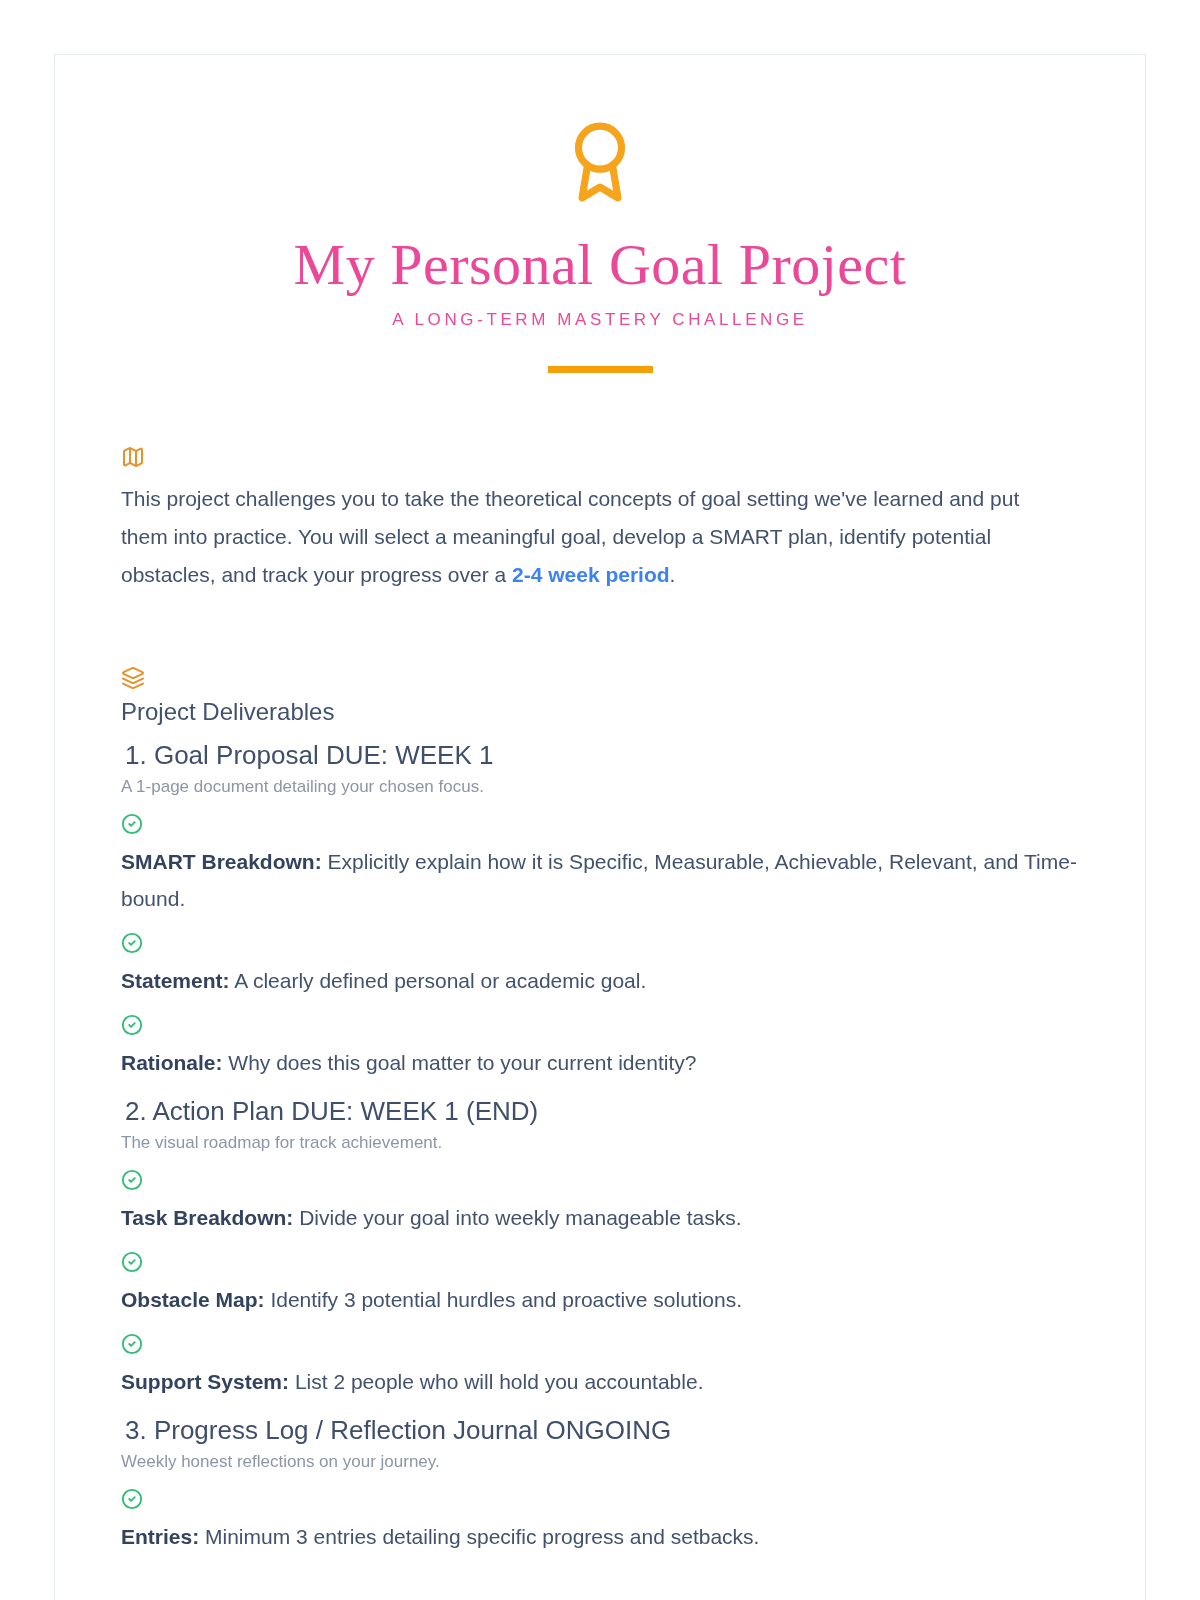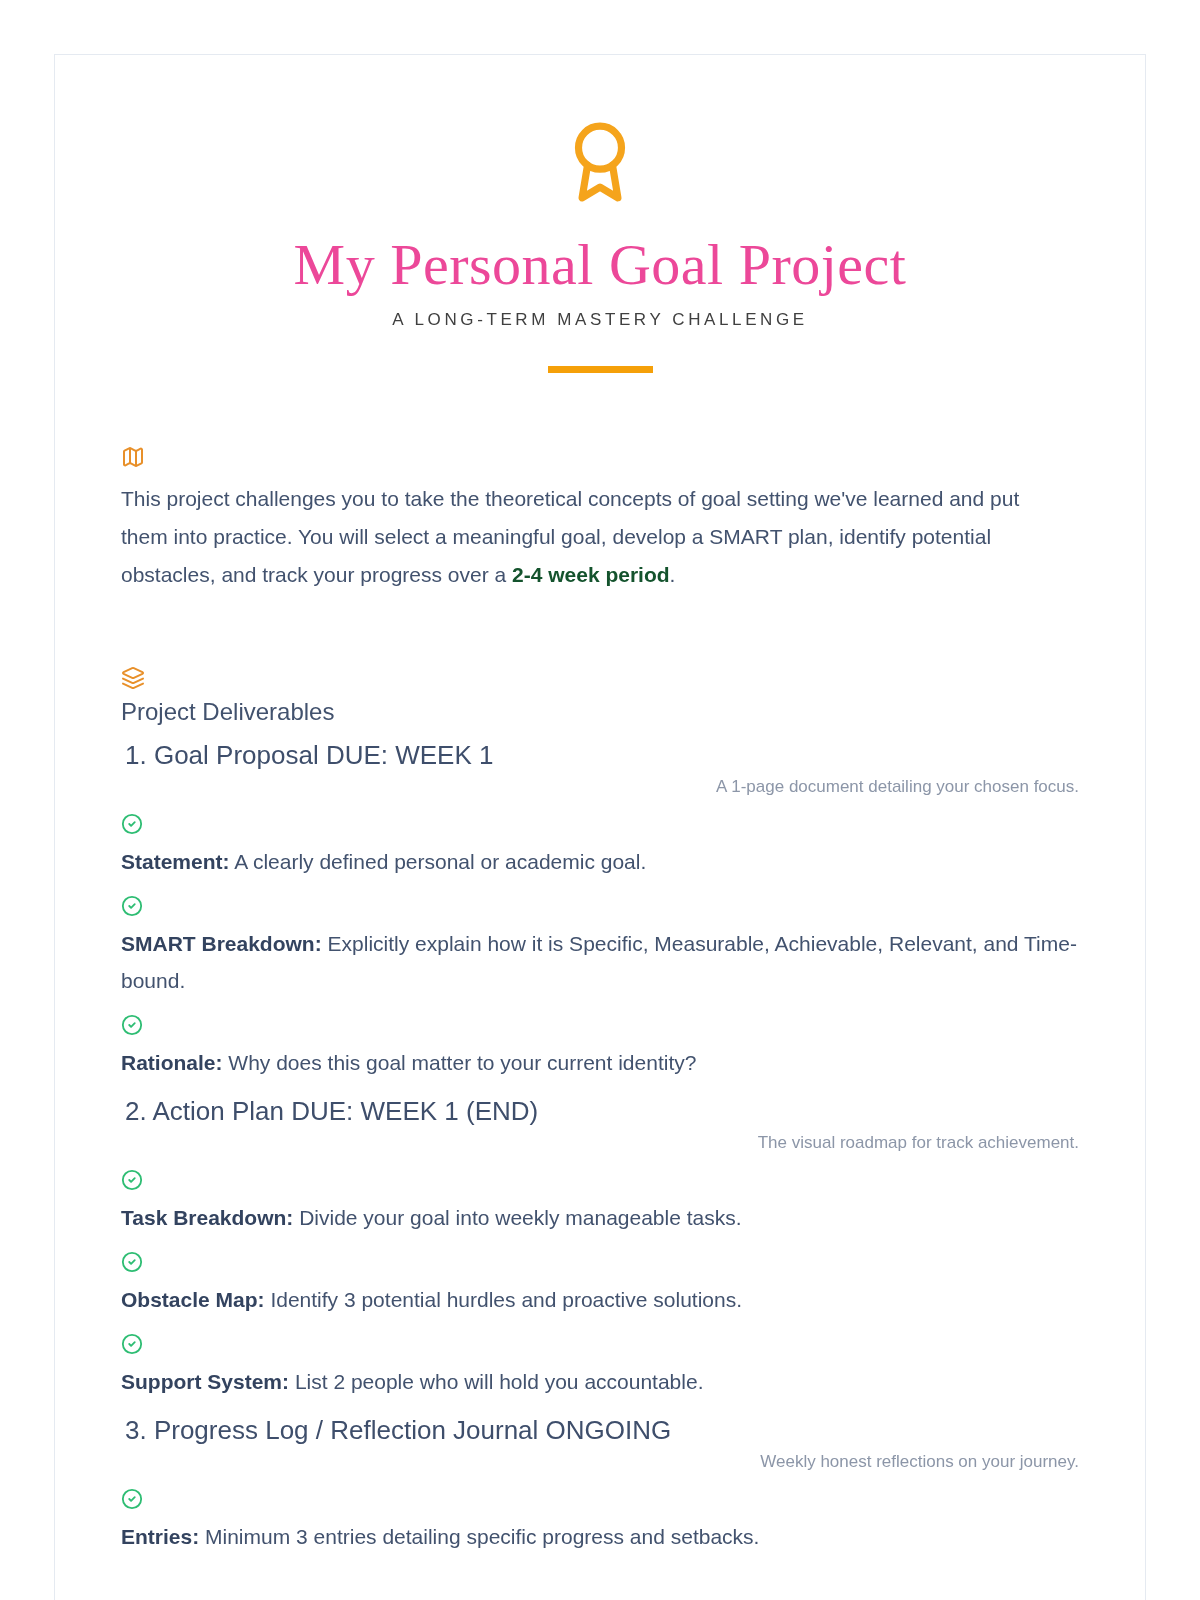--- a/index.html
+++ b/index.html
@@ -28,21 +28,21 @@
     letter-spacing:0.5px;
     color:#ec4899;
     margin:24px 0 0 0;
   }
   .page-subtitle{
     margin-top:13px;
     font-size:17px;
     line-height:20px;
     letter-spacing:3.6px;
     font-weight:500;
-    color:#404040;
+    color:#ec4899;
   }
   .divider{
     width:105px;height:7px;
     background:#f5a009;
     margin:36px auto 0 auto;
   }
   
   .section{margin-top:72px;}
   .section-icon{display:block;height:24px;line-height:0;}
   .section-heading{
@@ -52,35 +52,34 @@
     color:#42526e;
     margin:9px 0 0 0;
   }
   .mission-body{
     margin:11px 0 0 0;
     max-width:945px;
     font-size:21px;
     line-height:38px;
     color:#42526e;
   }
-  .mission-body b{color:#14532d;}
+  .mission-body b{color:#3b82f6;}
   
   .group-title{
     font-size:26px;
     line-height:28px;
     font-weight:400;
     color:#3e4e6b;
     margin:16px 0 0 4px;
   }
   .group-caption{
     font-size:17px;
     line-height:20px;
     color:#8c96a8;
     margin:8px 0 0 0;
-    text-align:right;
   }
   .check-items{margin-top:16px;}
   .check-item{margin-top:15px;}
   .check-icon{display:block;height:22px;line-height:0;}
   .check-item-text{
     margin:8px 0 0 0;
     max-width:960px;
     font-size:21px;
     line-height:37px;
     color:#42526e;
@@ -130,31 +129,31 @@
     <h3 class="group-title">1. Goal Proposal DUE: WEEK 1</h3>
     <div class="group-caption">A 1-page document detailing your chosen focus.</div>
     <div class="check-items">
   <div class="check-item">
     <span class="check-icon">
       <svg width="22" height="22" viewBox="0 0 24 24" fill="none" stroke="#2ebd73" stroke-width="2" stroke-linecap="round" stroke-linejoin="round">
         <circle cx="12" cy="12" r="10"></circle>
         <path d="m9 12 2 2 4-4"></path>
       </svg>
     </span>
+    <p class="check-item-text"><b>SMART Breakdown:</b> <span>Explicitly explain how it is Specific, Measurable, Achievable, Relevant, and Time-bound.</span></p>
+  </div>
+
+  <div class="check-item">
+    <span class="check-icon">
+      <svg width="22" height="22" viewBox="0 0 24 24" fill="none" stroke="#2ebd73" stroke-width="2" stroke-linecap="round" stroke-linejoin="round">
+        <circle cx="12" cy="12" r="10"></circle>
+        <path d="m9 12 2 2 4-4"></path>
+      </svg>
+    </span>
     <p class="check-item-text"><b>Statement:</b> <span>A clearly defined personal or academic goal.</span></p>
-  </div>
-
-  <div class="check-item">
-    <span class="check-icon">
-      <svg width="22" height="22" viewBox="0 0 24 24" fill="none" stroke="#2ebd73" stroke-width="2" stroke-linecap="round" stroke-linejoin="round">
-        <circle cx="12" cy="12" r="10"></circle>
-        <path d="m9 12 2 2 4-4"></path>
-      </svg>
-    </span>
-    <p class="check-item-text"><b>SMART Breakdown:</b> <span>Explicitly explain how it is Specific, Measurable, Achievable, Relevant, and Time-bound.</span></p>
   </div>
 
   <div class="check-item">
     <span class="check-icon">
       <svg width="22" height="22" viewBox="0 0 24 24" fill="none" stroke="#2ebd73" stroke-width="2" stroke-linecap="round" stroke-linejoin="round">
         <circle cx="12" cy="12" r="10"></circle>
         <path d="m9 12 2 2 4-4"></path>
       </svg>
     </span>
     <p class="check-item-text"><b>Rationale:</b> <span>Why does this goal matter to your current identity?</span></p>

